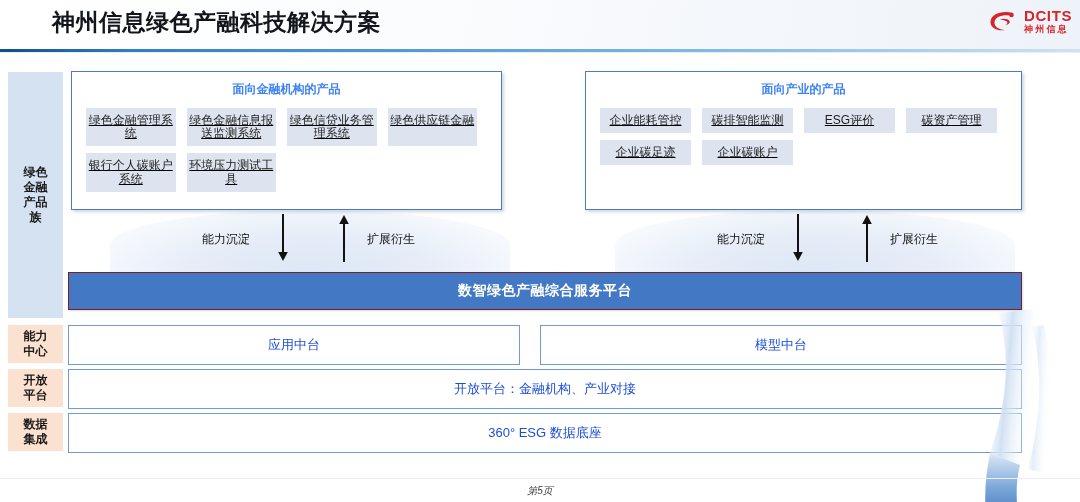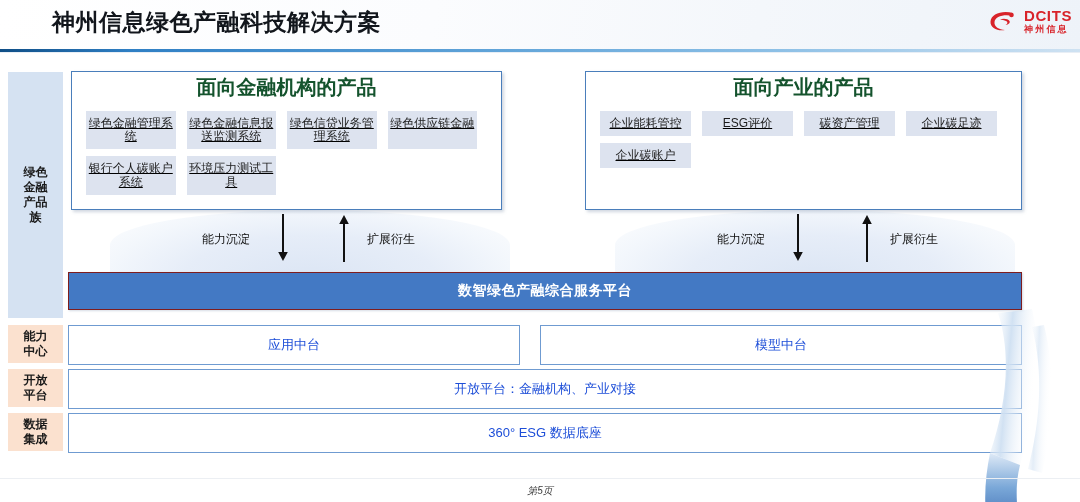--- a/index.html
+++ b/index.html
@@ -40,21 +40,21 @@
 
   
   .side{position:absolute;display:flex;align-items:center;justify-content:center;text-align:center;
         font-size:12px;font-weight:bold;color:#1a1a1a;line-height:1.25;}
   .side-blue{background:#d5e2f2;}
   .side-peach{background:#fbe1cf;}
 
   
   .panel{position:absolute;background:#ffffff;border:1.6px solid #4a7ebb;
          box-shadow:2px 2px 3px rgba(120,140,165,.35);}
-  .panel-title{text-align:center;font-size:20px;font-weight:bold;color:#14532d;margin-top:2px;}
+  .panel-title{text-align:center;font-size:12px;font-weight:bold;color:#3b82f6;margin-top:9px;}
   .panel-grid{display:grid;grid-template-columns:1fr 1fr 1fr 1fr;gap:7px 11px;padding:10px 24px 12px 14px;text-decoration:underline;}
   .chip{background:#dde3ef;color:#1c1c1c;font-size:12px;text-align:center;
         padding:6px 2px;line-height:1.1;}
 
   
   .dome{position:absolute;background:radial-gradient(ellipse at 50% 100%,#dbe5f4 0%,#e6edf8 45%,#f3f7fc 72%,rgba(255,255,255,0) 100%);
         border-radius:50% 50% 0 0;pointer-events:none;}
 
   
   .arw-lbl{position:absolute;font-size:12px;font-weight:normal;color:#111;white-space:nowrap;padding-left:8px;}
@@ -134,20 +134,21 @@
         <div class="chip">绿色供应链金融</div>
         <div class="chip">银行个人碳账户系统</div>
         <div class="chip">环境压力测试工具</div>
       </div>
     </div>
 
     <div class="panel" style="left:585px;top:18px;width:435px;height:137px;">
       <div class="panel-title">面向产业的产品</div>
       <div class="panel-grid">
         <div class="chip">企业能耗管控</div>
+        <div class="chip">碳排智能监测</div>
         <div class="chip">ESG评价</div>
         <div class="chip">碳资产管理</div>
         <div class="chip">企业碳足迹</div>
         <div class="chip">企业碳账户</div>
       </div>
     </div>
 
     <div class="arw-lbl" style="left:194px;top:178px;">能力沉淀</div>
     <svg class="arw" style="left:276px;top:161px;" width="14" height="48" viewBox="0 0 14 48">
       <line x1="7" y1="0" x2="7" y2="40" stroke="#111" stroke-width="2"></line>

